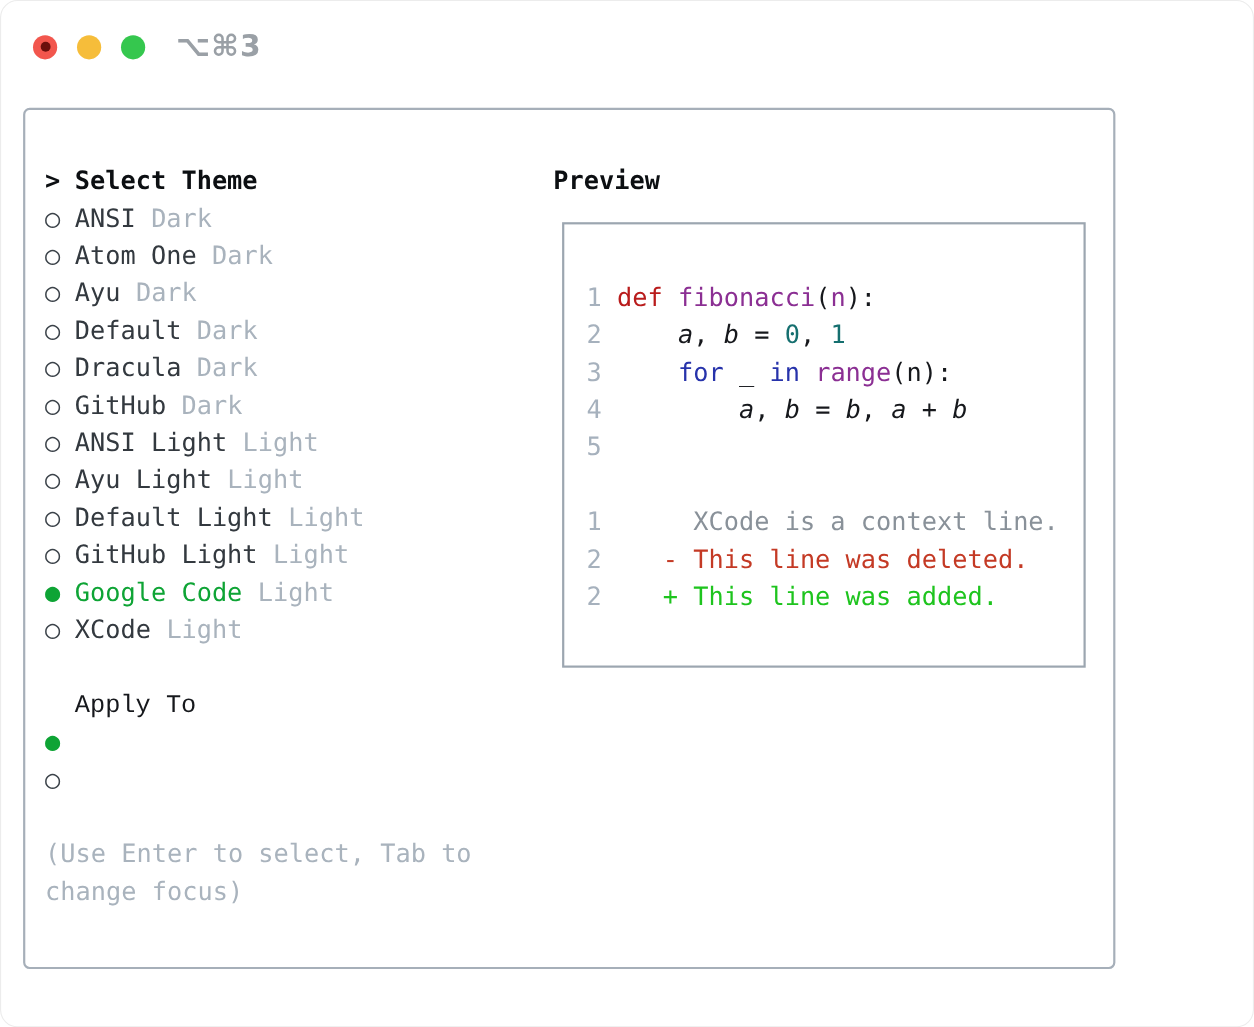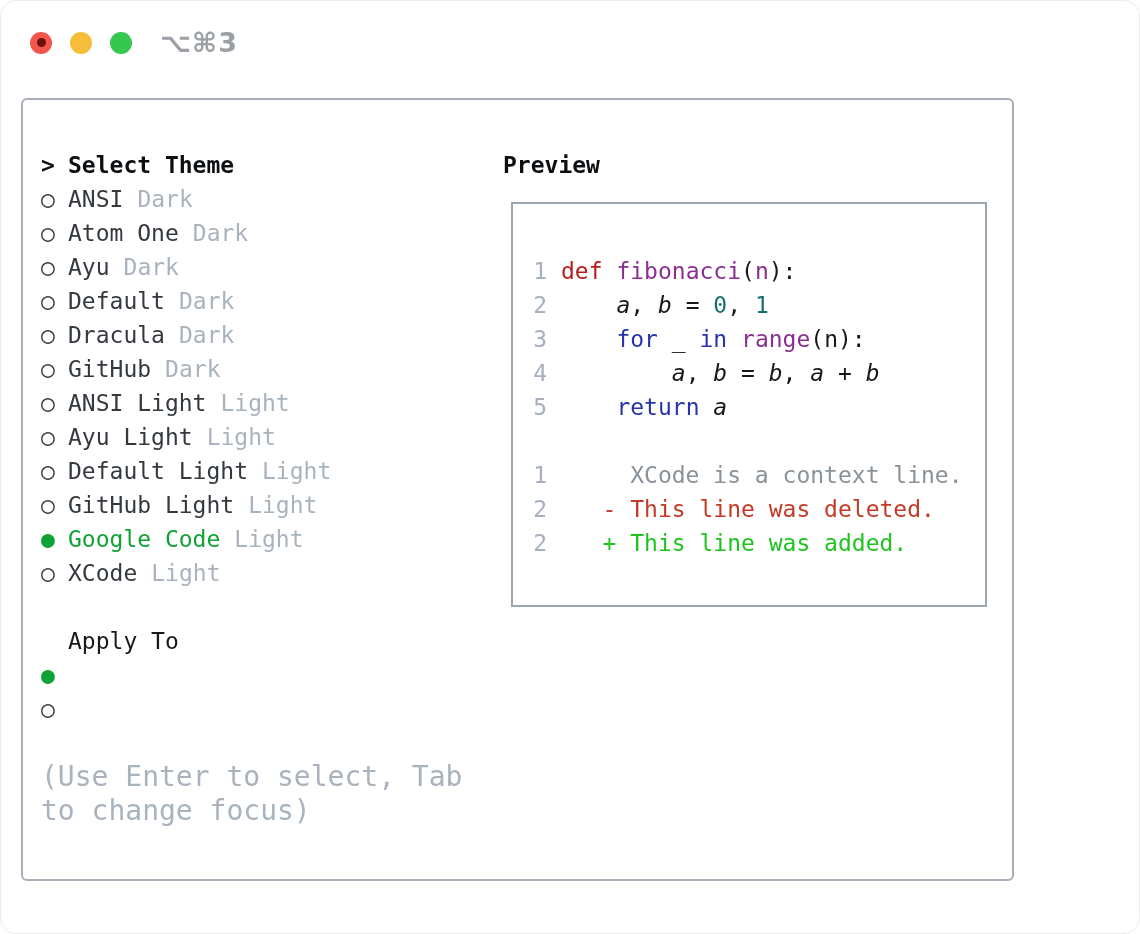--- a/index.html
+++ b/index.html
@@ -25,23 +25,23 @@
   .left{width:462px;flex:none;}
   .right{flex:1;}
   .row{display:flex;height:34px;line-height:34px;font-size:23px;white-space:pre;}
   .bullet{width:27px;flex:none;color:#3c434a;}
   .tname{color:#33393f;}
   .tvariant{color:#a9b3bd;margin-left:14px;}
   .hdr .bullet,.hdr .hname{font-weight:bold;color:#0c0f12;}
   .trow[data-selected="true"] .bullet,
   .trow[data-selected="true"] .tname{color:#0ea435;}
   .apply-hdr .hname{color:#16181c;}
-  .apply-hdr{padding-left:27px;}
+  .apply-hdr{padding-left:27px;font-family:Liberation Mono, monospace;}
   .spacer{height:34px;}
-  .help{margin-top:34px;width:430px;font-size:28px;line-height:34px;color:#a9b3bd;}
+  .help{margin-top:34px;width:430px;font-size:23px;line-height:34px;color:#a9b3bd;}
   
   .preview-box{
     margin-left:8px;margin-top:20px;width:476px;height:405px;box-sizing:border-box;
     border:2px solid #9ca6b0;background:#fff;padding:50px 0 0 20px;
   }
   .pline{display:flex;height:34px;line-height:34px;font-size:23px;white-space:pre;}
   .ln{color:#a6b1bd;width:14px;margin-right:14px;flex:none;text-align:right;}
 </style>
 </head>
 <body>
@@ -143,21 +143,21 @@
 
     <div class="right">
       <div class="row hdr">
         <span class="hname">Preview</span>
       </div>
       <div class="preview-box">
         <div class="pline"><span class="ln">1</span><span class="ptxt"><span style="color: #b91c1c;">def</span><span style="color: rgb(22, 24, 28);"> </span><span style="color: rgb(139, 47, 147);">fibonacci</span><span style="color: rgb(22, 24, 28);">(</span><span style="color: rgb(139, 47, 147);">n</span><span style="color: rgb(22, 24, 28);">):</span></span></div>
         <div class="pline"><span class="ln">2</span><span class="ptxt"><span style="color: rgb(22, 24, 28);">    </span><span style="color: rgb(22, 24, 28); font-style: italic;">a</span><span style="color: rgb(22, 24, 28);">, </span><span style="color: rgb(22, 24, 28); font-style: italic;">b</span><span style="color: rgb(22, 24, 28);"> = </span><span style="color: rgb(21, 111, 111);">0</span><span style="color: rgb(22, 24, 28);">, </span><span style="color: rgb(21, 111, 111);">1</span></span></div>
         <div class="pline"><span class="ln">3</span><span class="ptxt"><span style="color: rgb(22, 24, 28);">    </span><span style="color: rgb(39, 51, 171);">for</span><span style="color: rgb(22, 24, 28);"> _ </span><span style="color: rgb(39, 51, 171);">in</span><span style="color: rgb(22, 24, 28);"> </span><span style="color: rgb(139, 47, 147);">range</span><span style="color: rgb(22, 24, 28);">(n):</span></span></div>
         <div class="pline"><span class="ln">4</span><span class="ptxt"><span style="color: rgb(22, 24, 28);">        </span><span style="color: rgb(22, 24, 28); font-style: italic;">a</span><span style="color: rgb(22, 24, 28);">, </span><span style="color: rgb(22, 24, 28); font-style: italic;">b</span><span style="color: rgb(22, 24, 28);"> = </span><span style="color: rgb(22, 24, 28); font-style: italic;">b</span><span style="color: rgb(22, 24, 28);">, </span><span style="color: rgb(22, 24, 28); font-style: italic;">a</span><span style="color: rgb(22, 24, 28);"> + </span><span style="color: rgb(22, 24, 28); font-style: italic;">b</span></span></div>
-        <div class="pline"><span class="ln">5</span><span class="ptxt"><span style="color: rgb(22, 24, 28);">    </span><span style="color: rgb(39, 51, 171);">return</span><span style="color: rgb(22, 24, 28);"> </span><span style="color: rgb(22, 24, 28); font-style: italic;">a</span></span></div>
+        <div class="pline"><span class="ln">5</span></div>
         <div class="pline"><span class="ln"></span><span class="ptxt"></span></div>
         <div class="pline"><span class="ln">1</span><span class="ptxt"><span style="color: rgb(137, 145, 153);">     XCode is a context line.</span></span></div>
         <div class="pline"><span class="ln">2</span><span class="ptxt"><span style="color: rgb(196, 58, 37); text-align: right;">   - This line was deleted.</span></span></div>
         <div class="pline"><span class="ln">2</span><span class="ptxt"><span style="color: rgb(30, 196, 30);">   + This line was added.</span></span></div>
       </div>
     </div>
 
   </div>
 </div>
 

